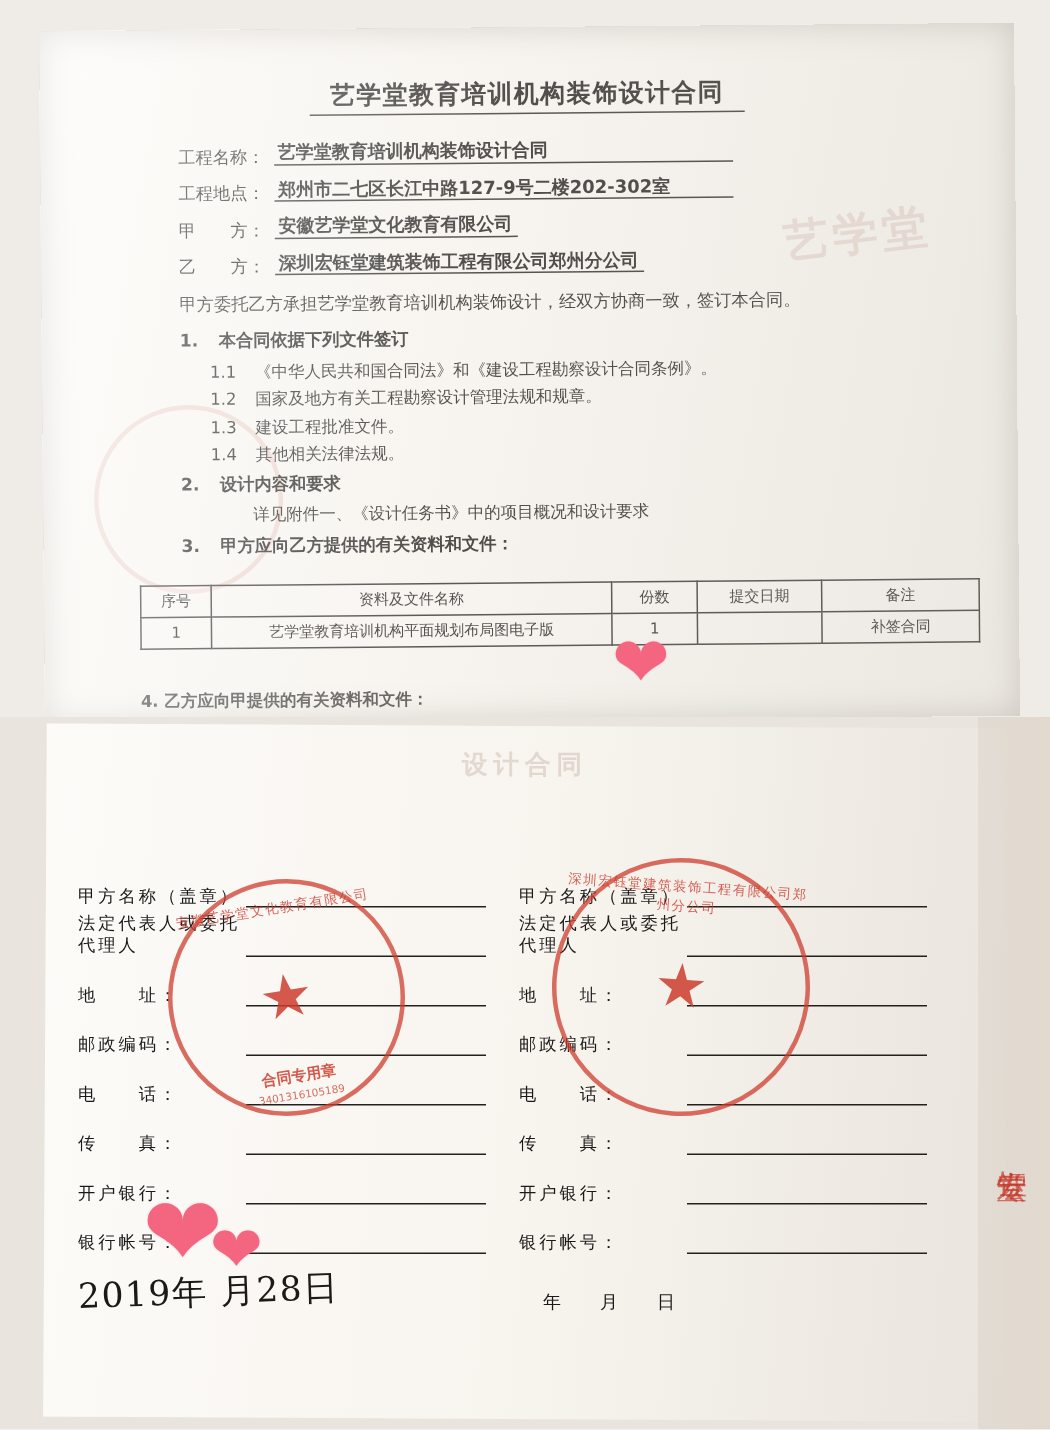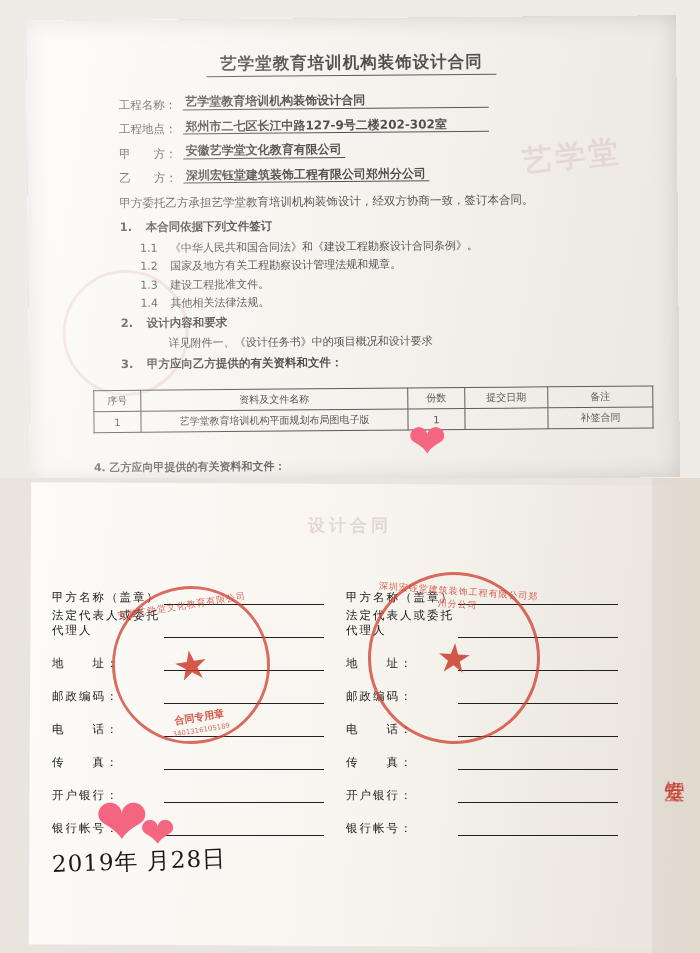--- a/index.html
+++ b/index.html
@@ -200,21 +200,21 @@
     pointer-events:none;
   }
   .edge-strip{
     position:absolute;
     right:0; top:0;
     width: 48px; height:475px;
     background: linear-gradient(90deg, rgba(200,190,180,0.25), rgba(225,216,205,0.9));
   }
   .bot-heading{
     position:absolute;
-    left:0; top:36px;
+    left:0; top:20px;
     width:100%;
     text-align:center;
     font-size:17px;
     font-weight:bold;
     letter-spacing:4px;
     color: rgba(176,150,135,0.30);
   }
   .cols {
     position: absolute;
     left: 52px;
@@ -522,20 +522,21 @@
           <span class="fline"></span>
         </div>
         <div class="frow">
           <span class="flabel"></span>
         </div>
       </div>
     </div>
 
     <div class="datum">
       <div class="date-left">&nbsp;</div>
+      <div class="date-right">年　月　日</div>
     </div>
     <div class="handwrite">2019年   月28日</div>
 
     <div class="stamp stamp-left">
       <div class="stamp-ring-text">安徽艺学堂文化教育有限公司</div>
       <span class="star">★</span>
       <div class="stamp-bottom-text">合同专用章</div>
       <div class="stamp-code">3401316105189</div>
     </div>
 

